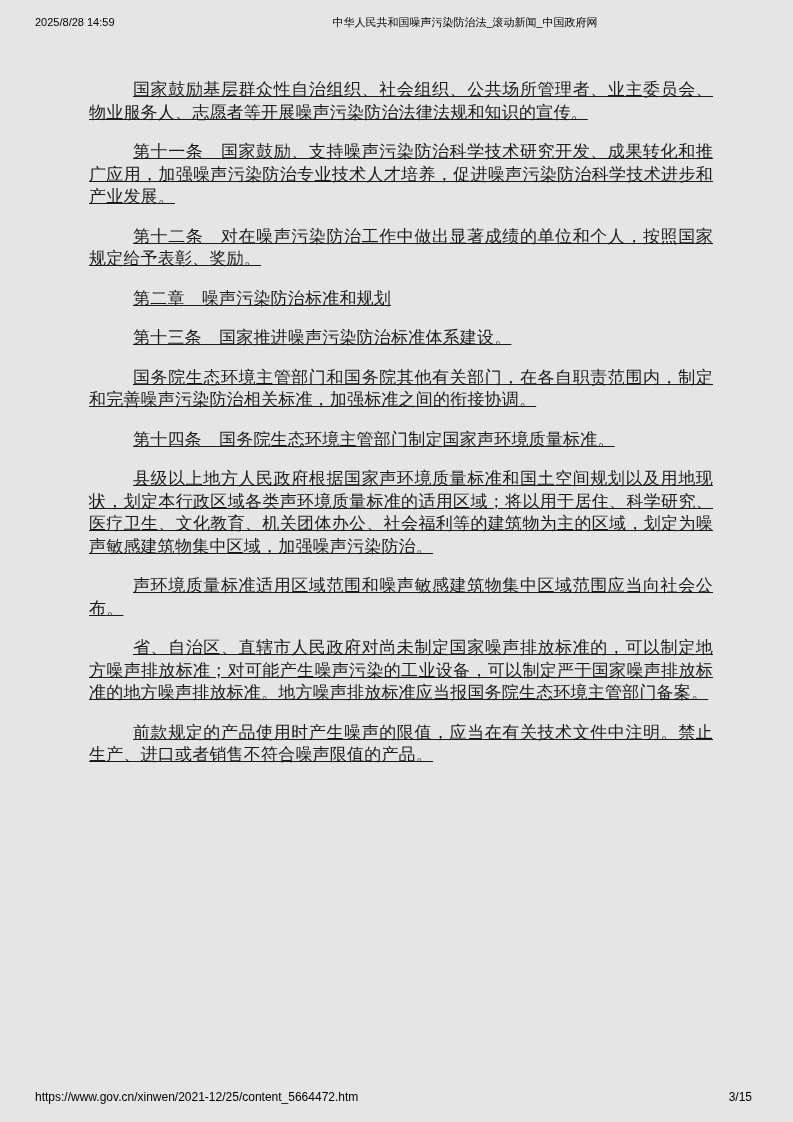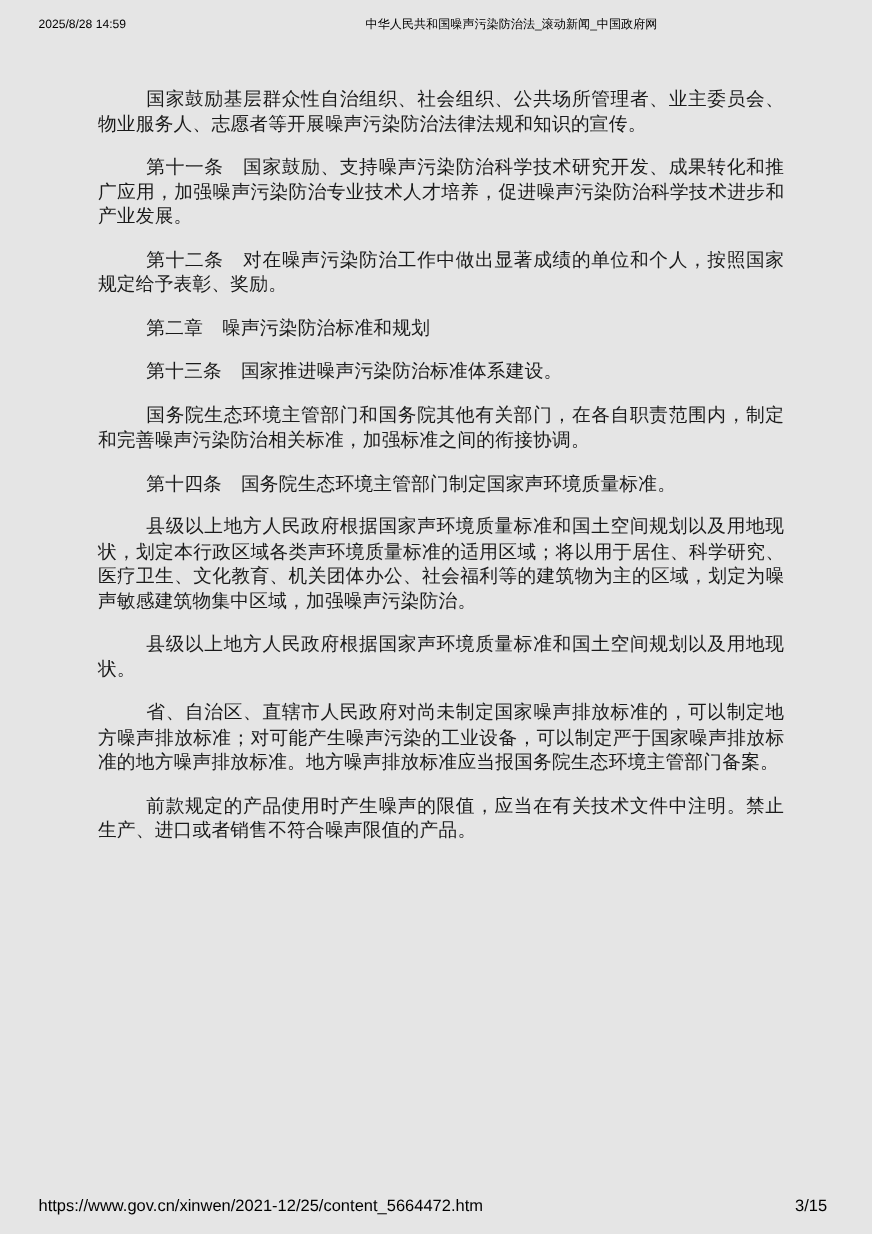--- a/index.html
+++ b/index.html
@@ -30,34 +30,35 @@
     transform: translateX(-50%);
   }
   
   .content {
     position: absolute;
     left: 89px;
     top: 79px;
     width: 624px;
     color: #1a1a1a;
     font-family: "Liberation Serif", serif;
+    text-decoration: underline;
   }
   .content p {
     margin: 0 0 17px 0;
     font-size: 17px;
     line-height: 22.5px;
     text-align: justify;
     text-indent: 44px;
     letter-spacing: 0.2px;
   }
   
   .print-footer span {
     position: absolute;
     top: 1090px;
-    font-size: 15px;
+    font-size: 12px;
     line-height: 14px;
     color: #000000;
     white-space: nowrap;
   }
   .print-url { left: 35px; }
   .print-pagenum { right: 41px; }
 </style>
 </head>
 <body>
 
@@ -70,21 +71,21 @@
 
   <main class="content">
     <p>国家鼓励基层群众性自治组织、社会组织、公共场所管理者、业主委员会、物业服务人、志愿者等开展噪声污染防治法律法规和知识的宣传。</p>
     <p>第十一条　国家鼓励、支持噪声污染防治科学技术研究开发、成果转化和推广应用，加强噪声污染防治专业技术人才培养，促进噪声污染防治科学技术进步和产业发展。</p>
     <p>第十二条　对在噪声污染防治工作中做出显著成绩的单位和个人，按照国家规定给予表彰、奖励。</p>
     <p>第二章　噪声污染防治标准和规划</p>
     <p>第十三条　国家推进噪声污染防治标准体系建设。</p>
     <p>国务院生态环境主管部门和国务院其他有关部门，在各自职责范围内，制定和完善噪声污染防治相关标准，加强标准之间的衔接协调。</p>
     <p>第十四条　国务院生态环境主管部门制定国家声环境质量标准。</p>
     <p>县级以上地方人民政府根据国家声环境质量标准和国土空间规划以及用地现状，划定本行政区域各类声环境质量标准的适用区域；将以用于居住、科学研究、医疗卫生、文化教育、机关团体办公、社会福利等的建筑物为主的区域，划定为噪声敏感建筑物集中区域，加强噪声污染防治。</p>
-    <p>县级以上地方人民政府根据国家声环境质量标准和国土空间规划以及用地现状。</p>
+    <p>声环境质量标准适用区域范围和噪声敏感建筑物集中区域范围应当向社会公布。</p>
     <p>省、自治区、直辖市人民政府对尚未制定国家噪声排放标准的，可以制定地方噪声排放标准；对可能产生噪声污染的工业设备，可以制定严于国家噪声排放标准的地方噪声排放标准。地方噪声排放标准应当报国务院生态环境主管部门备案。</p>
     <p>前款规定的产品使用时产生噪声的限值，应当在有关技术文件中注明。禁止生产、进口或者销售不符合噪声限值的产品。</p>
   </main>
 
   <div class="print-footer">
     <span class="print-url">https://www.gov.cn/xinwen/2021-12/25/content_5664472.htm</span>
     <span class="print-pagenum">3/15</span>
   </div>
 
 </div>

